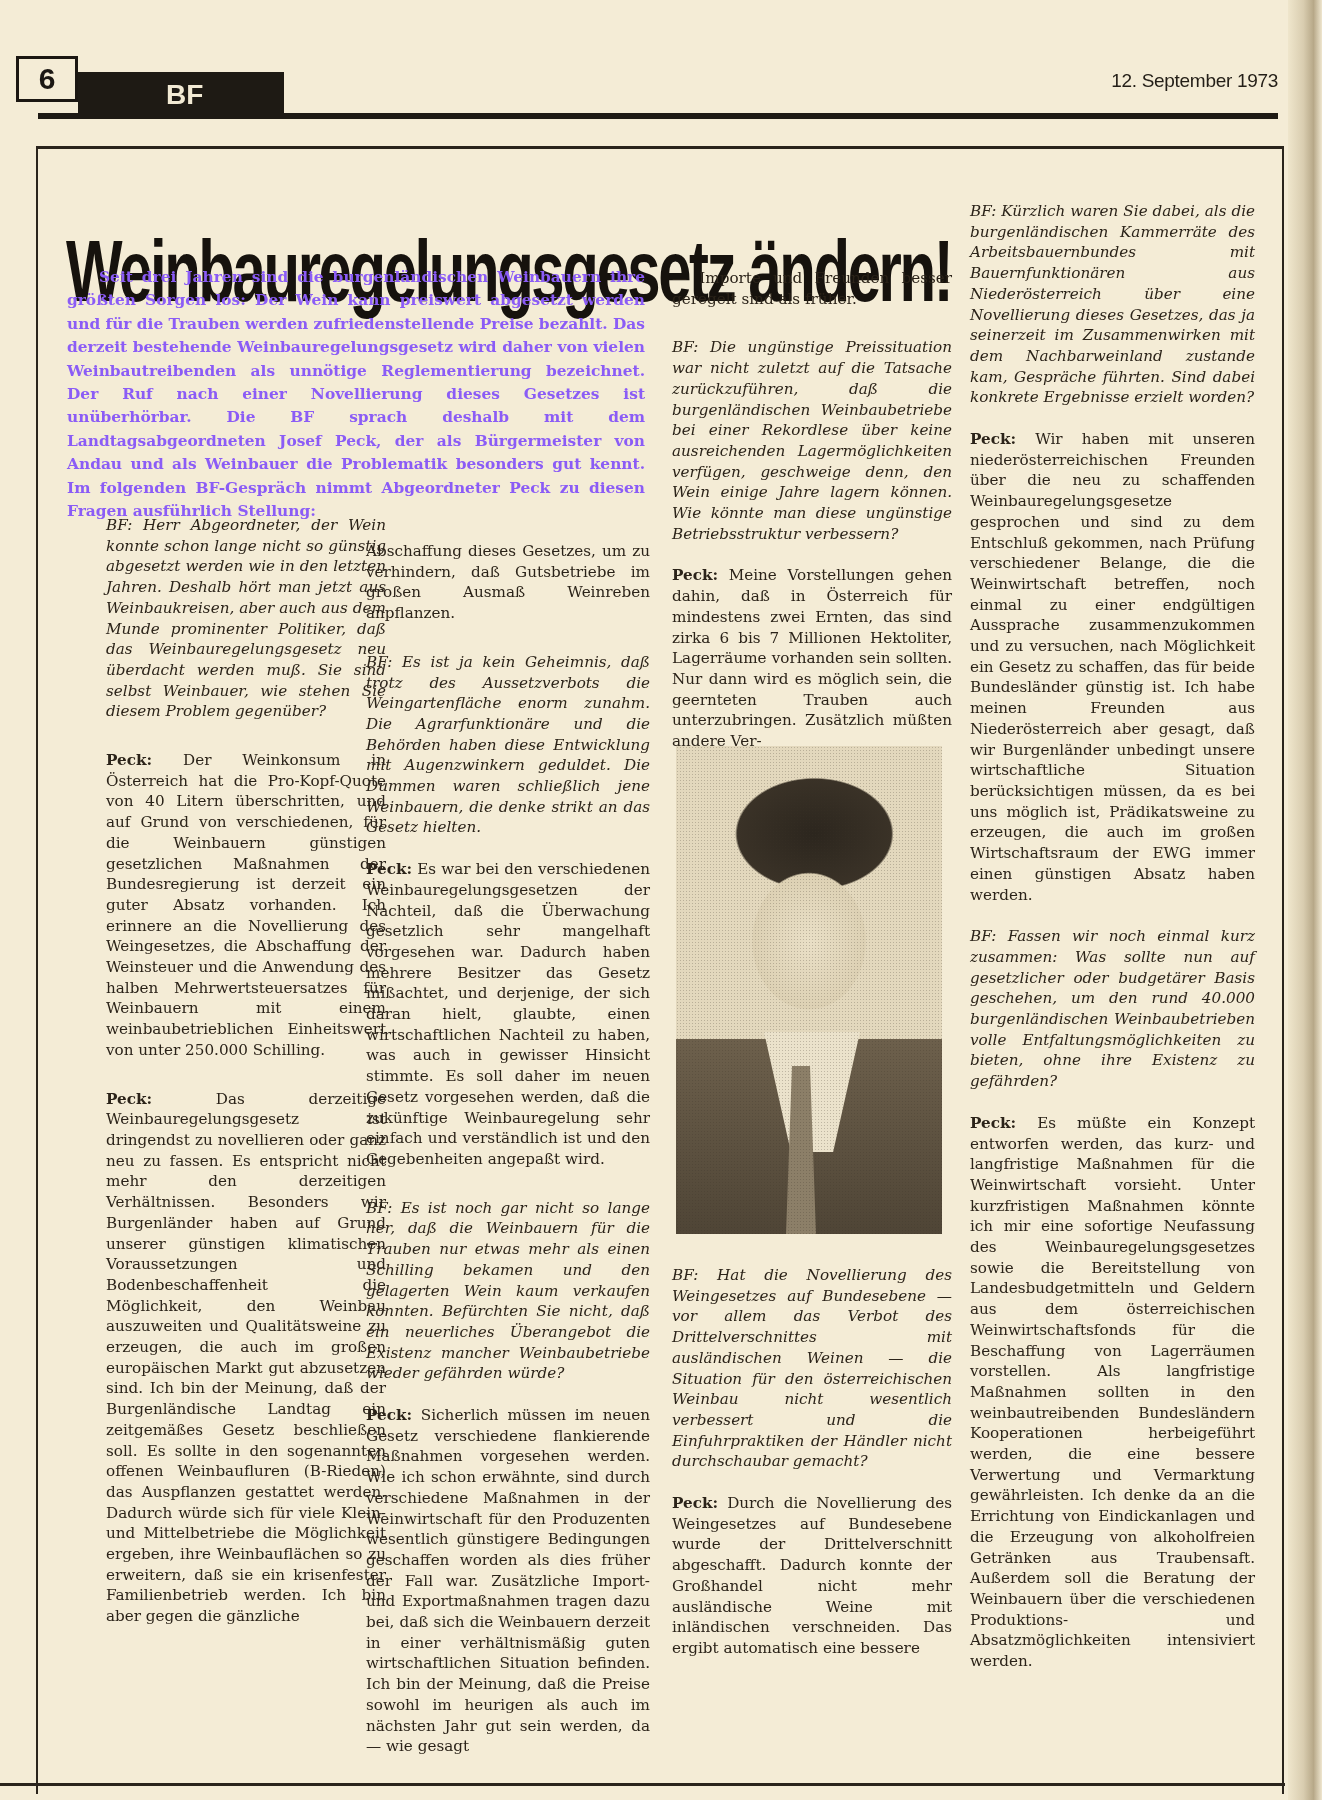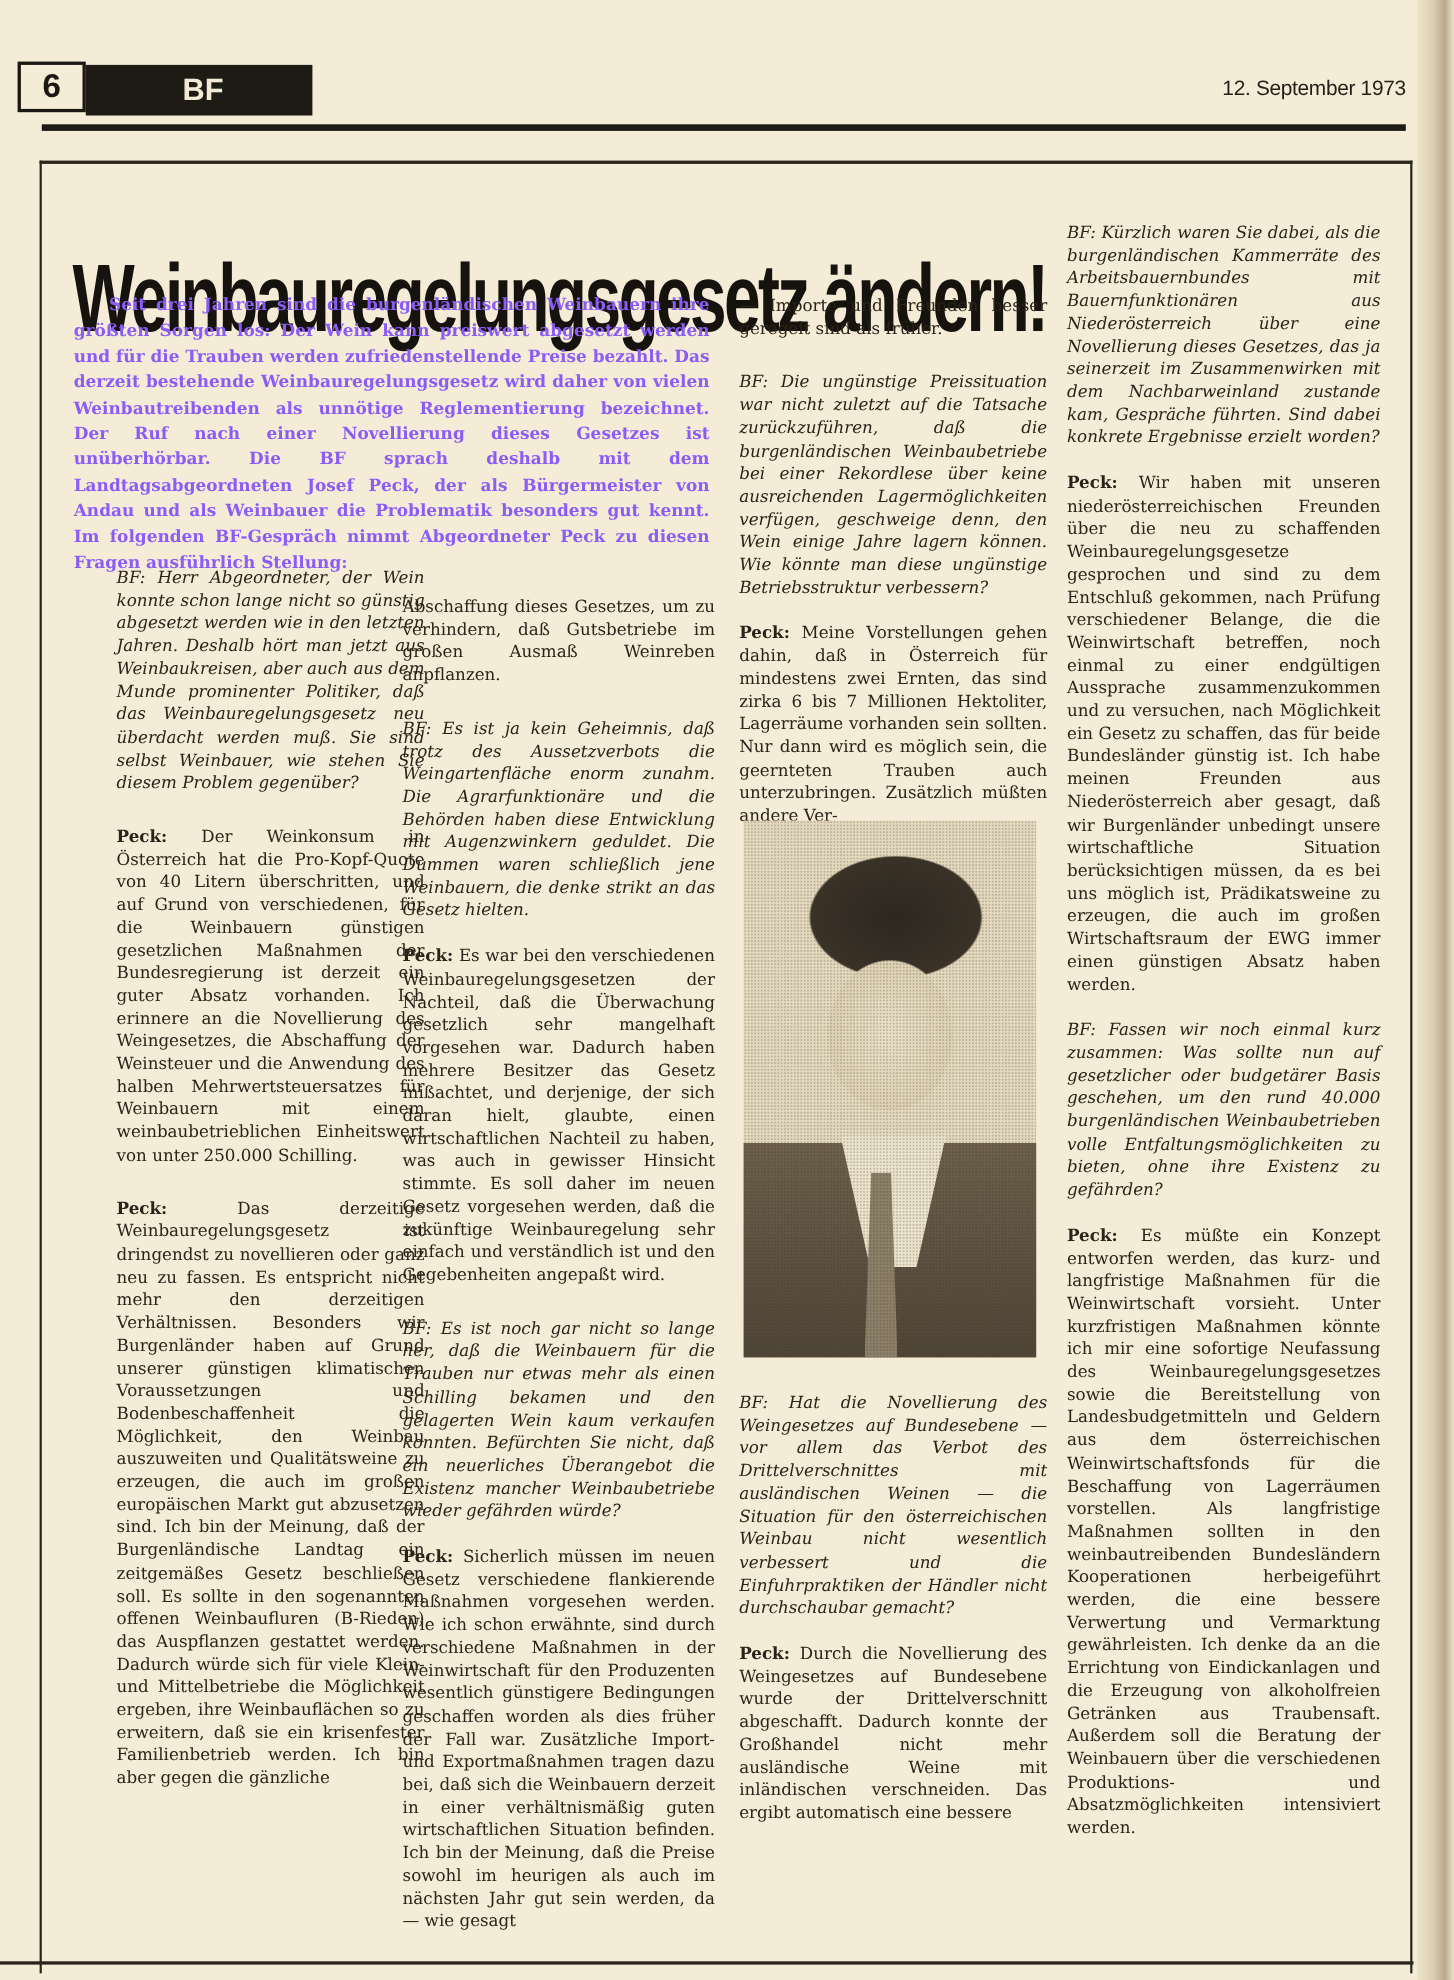--- a/index.html
+++ b/index.html
@@ -17,21 +17,21 @@
   .masthead { position: absolute; left: 16px; top: 56px; height: 44px; display: flex; }
   .page-num {
     width: 56px; height: 40px; border: 3px solid #1b1712; background: #f4ecd6;
     font-family: "Liberation Sans", sans-serif; font-weight: bold; font-size: 30px;
     display: flex; align-items: center; justify-content: center; color: #1b1712;
   }
   .brand {
     width: 206px; height: 46px; background: #1e1a14; color: #f2ead4;
     font-family: "Liberation Sans", sans-serif; font-weight: bold; font-size: 28px;
     display: flex; align-items: center; padding-left: 88px; box-sizing: border-box;
-    margin-top: 3px;
+    margin-top: 16px;
   }
   .issue-date {
     position: absolute; right: 44px; top: 70px;
     font-family: "Liberation Sans", sans-serif; font-size: 19px; color: #231e17;
     letter-spacing: -0.3px;
   }
   .top-rule { position: absolute; left: 38px; right: 44px; top: 113px; height: 6px; background: #1e1a14; }
   .frame {
     position: absolute; left: 36px; top: 146px; width: 1248px; height: 1648px;
     border: 2px solid #2a241c; border-bottom: none; border-top-width: 3px; box-sizing: border-box;

